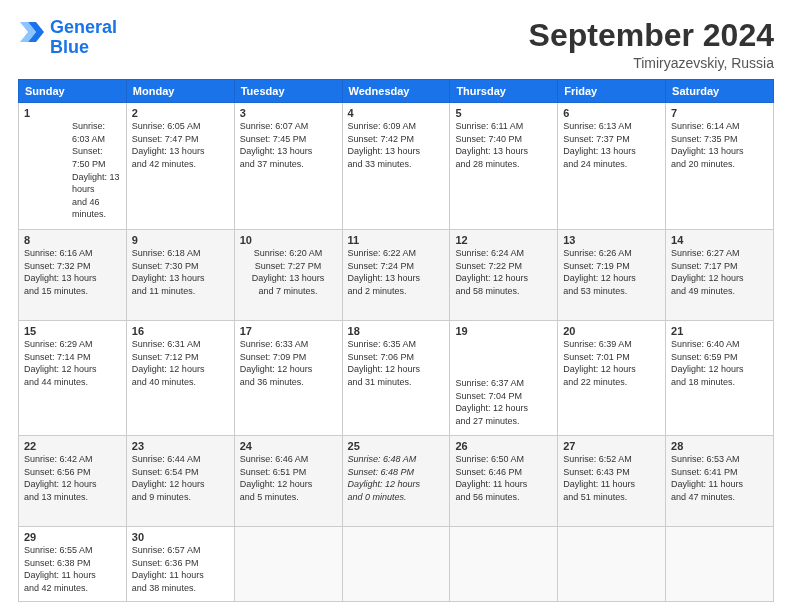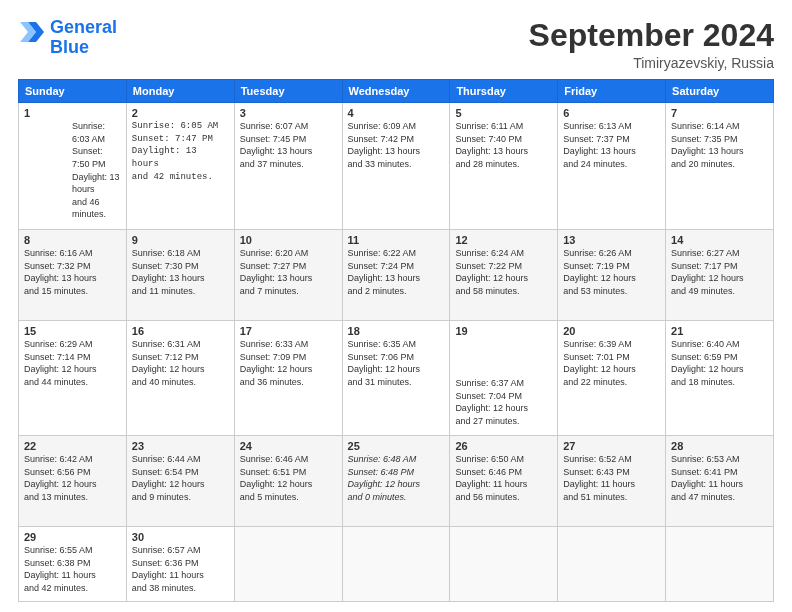--- a/index.html
+++ b/index.html
@@ -141,21 +141,21 @@
     <tr class="week-row">
           <td>
             <span class="day-num">1</span>
             <div class="info" style="white-space: pre-line; margin-left: 48px;">Sunrise: 6:03 AM
 Sunset: 7:50 PM
 Daylight: 13 hours
 and 46 minutes.</div>
           </td>
           <td>
             <span class="day-num">2</span>
-            <div class="info" style="white-space: pre-line; font-family: Liberation Mono, monospace;">Sunrise: 6:05 AM
+            <div class="info" style="white-space: pre-line;">Sunrise: 6:05 AM
 Sunset: 7:47 PM
 Daylight: 13 hours
 and 42 minutes.</div>
           </td>
           <td>
             <span class="day-num">3</span>
             <div class="info" style="white-space: pre-line;">Sunrise: 6:07 AM
 Sunset: 7:45 PM
 Daylight: 13 hours
 and 37 minutes.</div>
@@ -199,21 +199,21 @@
           </td>
           <td>
             <span class="day-num">9</span>
             <div class="info" style="white-space: pre-line;">Sunrise: 6:18 AM
 Sunset: 7:30 PM
 Daylight: 13 hours
 and 11 minutes.</div>
           </td>
           <td>
             <span class="day-num">10</span>
-            <div class="info" style="white-space: pre-line;">Sunrise: 6:20 AM
+            <div class="info" style="white-space: pre-line; text-align: center;">Sunrise: 6:20 AM
 Sunset: 7:27 PM
 Daylight: 13 hours
 and 7 minutes.</div>
           </td>
           <td>
             <span class="day-num">11</span>
             <div class="info" style="white-space: pre-line;">Sunrise: 6:22 AM
 Sunset: 7:24 PM
 Daylight: 13 hours
 and 2 minutes.</div>

